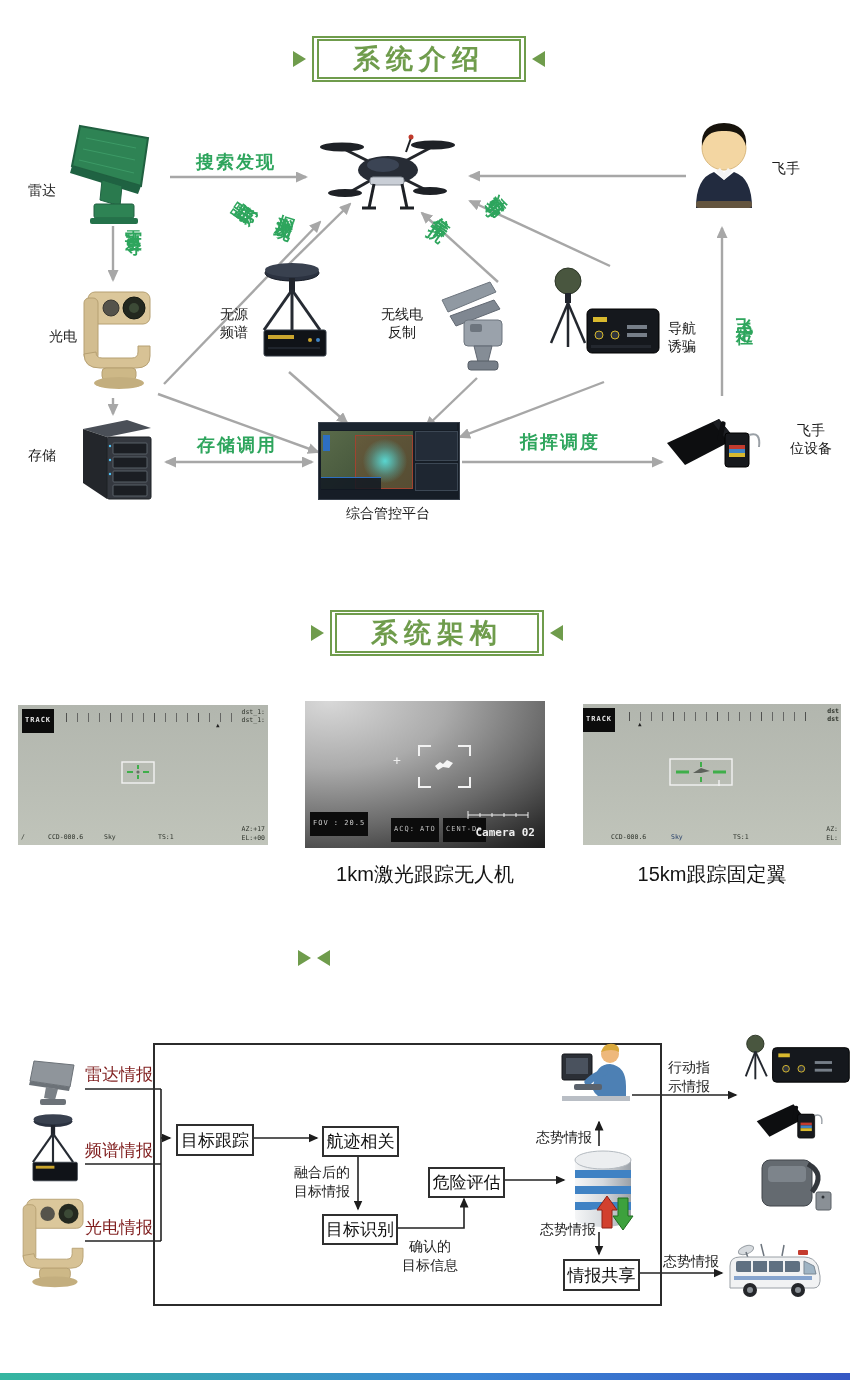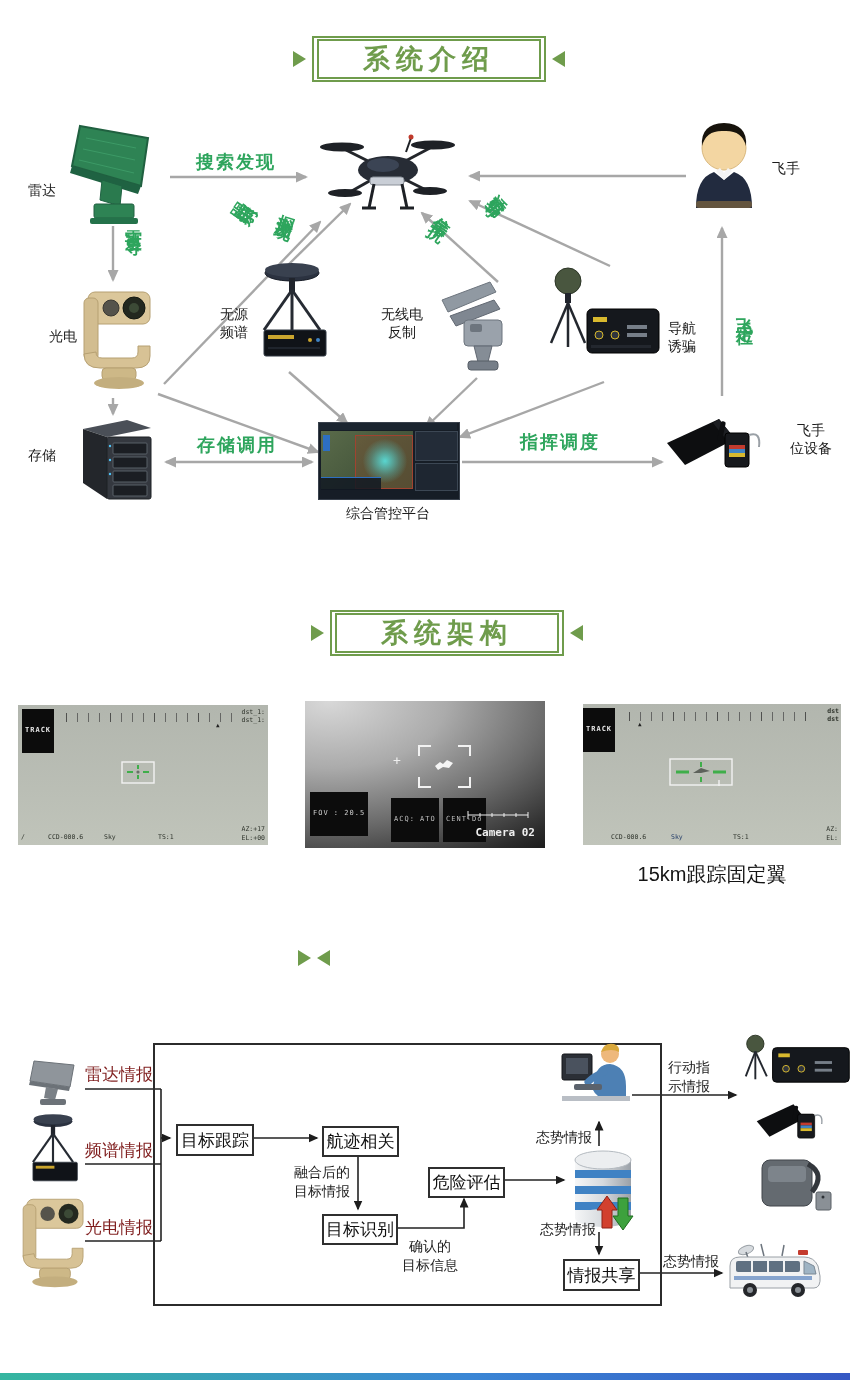--- a/index.html
+++ b/index.html
@@ -8,31 +8,31 @@
         font-family:"Liberation Sans","DejaVu Sans",sans-serif;}
   .abs{position:absolute;}
   svg{display:block;}
   .overlay{position:absolute;left:0;top:0;z-index:1;pointer-events:none;}
   .node{position:absolute;z-index:2;}
   
   .badge{position:absolute;display:flex;align-items:center;gap:6px;z-index:3;}
   .badge .tri-r{width:0;height:0;border-left:13px solid var(--tg);border-top:8px solid transparent;border-bottom:8px solid transparent;}
   .badge .tri-l{width:0;height:0;border-right:13px solid var(--tg);border-top:8px solid transparent;border-bottom:8px solid transparent;}
   .badge .box{border:2px solid var(--tg);padding:3px;background:#fff;}
-  .badge .box-inner{border:2px solid var(--tg);padding:3px 44px;font-size:27px;font-weight:bold;color:var(--tg);letter-spacing:6px;white-space:nowrap;}
+  .badge .box-inner{border:2px solid var(--tg);padding:3px 34px;font-size:27px;font-weight:bold;color:var(--tg);letter-spacing:6px;white-space:nowrap;}
   
   .hlabel{position:absolute;color:var(--gl);font-size:18px;font-weight:600;letter-spacing:2px;z-index:3;white-space:nowrap;}
   .vlabel{position:absolute;color:var(--gl);font-size:17px;font-weight:600;letter-spacing:3px;writing-mode:vertical-rl;text-orientation:upright;z-index:3;white-space:nowrap;}
   
   .nlabel{position:absolute;color:#1c1c1c;font-size:14px;line-height:1.25;text-align:center;z-index:3;white-space:nowrap;}
   
   .shot{position:absolute;overflow:hidden;z-index:2;}
   .shot-gray{background:linear-gradient(180deg,#b2b6ae 0%,#babeb5 60%,#c0c4ba 100%);}
   .shot-ir{background:radial-gradient(140% 130% at 10% 0%,#d8d8d8 0%,#ababab 35%,#6b6b6b 65%,#2b2b2b 92%,#1d1d1d 100%);}
-  .chip{position:absolute;background:#0c0c0c;color:#e9e9e9;font-family:"DejaVu Sans Mono",monospace;font-size:7px;font-weight:bold;letter-spacing:1px;padding:18px 3px;line-height:1.1;}
+  .chip{position:absolute;background:#0c0c0c;color:#e9e9e9;font-family:"DejaVu Sans Mono",monospace;font-size:7px;font-weight:bold;letter-spacing:1px;padding:8px 3px;line-height:1.1;}
   .hudtxt{position:absolute;font-family:"DejaVu Sans Mono",monospace;font-size:6.5px;color:#2f342c;line-height:1.3;white-space:nowrap;}
   .hudtxt.w{color:#efefef;}
   .ruler{position:absolute;height:9px;opacity:.75;background-image:
       repeating-linear-gradient(90deg,#2e2e2e 0 1px,transparent 1px 44px),
       repeating-linear-gradient(90deg,#4c4c4c 0 1px,transparent 1px 11px);}
   .caption{position:absolute;font-size:20px;color:#141414;text-align:center;z-index:3;}
   .corner{position:absolute;width:11px;height:9px;border:0 solid #f2f2f2;}
   
   .frame{position:absolute;border:2px solid #2b2b2b;z-index:1;}
   .fbox{position:absolute;background:#fff;border:2px solid #2f2f2f;display:flex;align-items:center;justify-content:center;font-size:17px;color:#0f0f0f;z-index:3;white-space:nowrap;}
@@ -367,20 +367,21 @@
     </svg>
     <div class="hudtxt" style="left:28px;bottom:4px;">CCD-000.6</div>
     <div class="hudtxt" style="left:88px;bottom:4px;color:#27406b;">Sky</div>
     <div class="hudtxt" style="left:150px;bottom:4px;">TS:1</div>
     <div class="hudtxt" style="right:3px;bottom:3px;text-align:left;">
       <div>AZ:</div>
       <div>EL:</div>
     </div>
   </div>
 
+  <div class="caption" style="left:305px;top:861px;width:240px;">1km激光跟踪无人机</div>
   <div class="caption" style="left:583px;top:861px;width:258px;">15km跟踪固定翼</div>
 
   <div class="badge" style="left:298px;top:950px;">
     <span class="tri-r"></span>
     <span class="tri-l"></span>
   </div>
 
   <div class="frame" style="left:153px;top:1043px;width:505px;height:259px;"></div>
 
   <div class="node" style="left:24px;top:1055px;">

